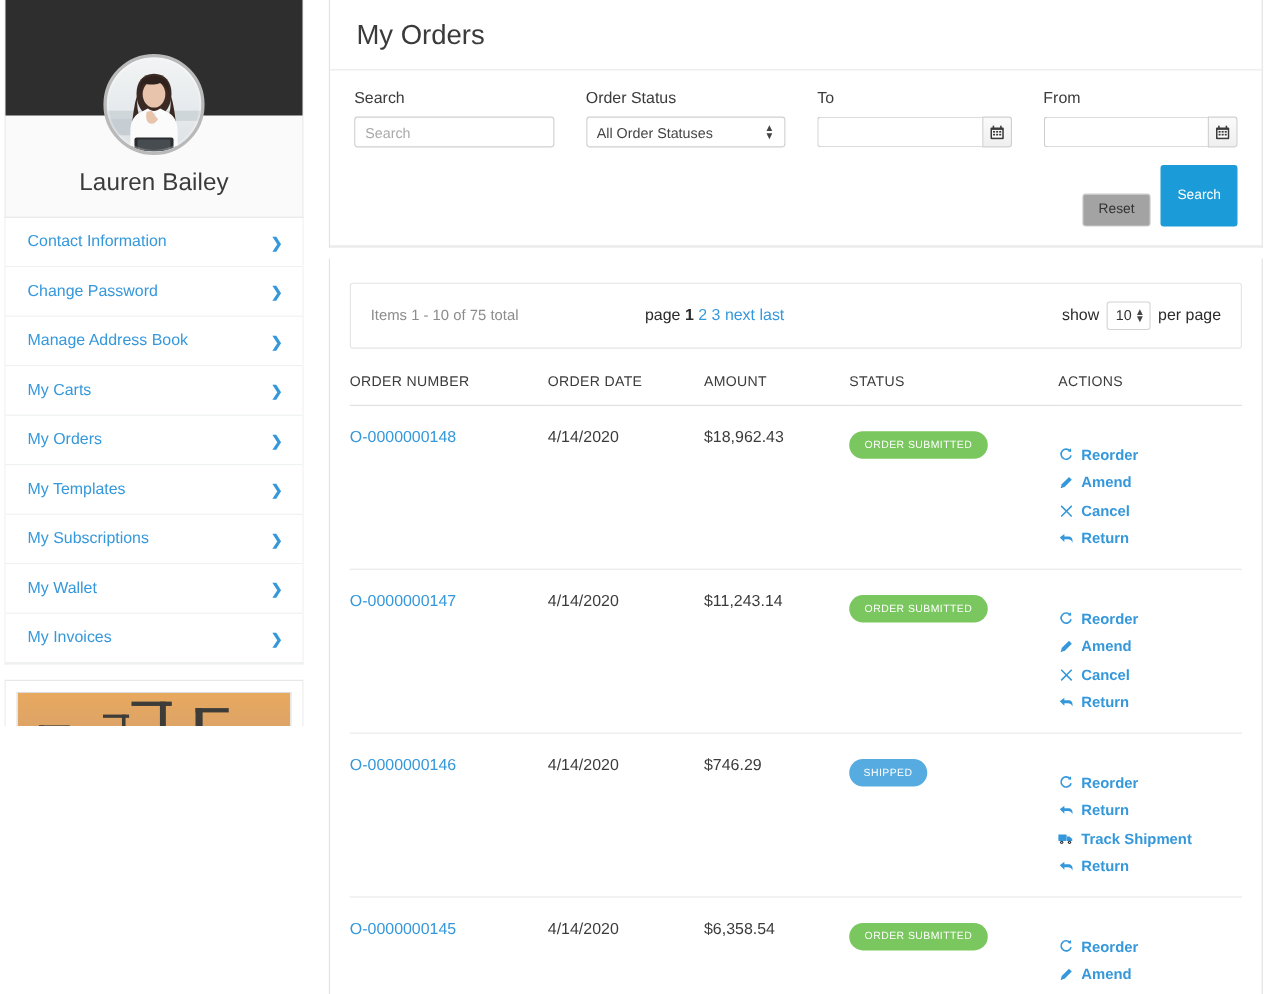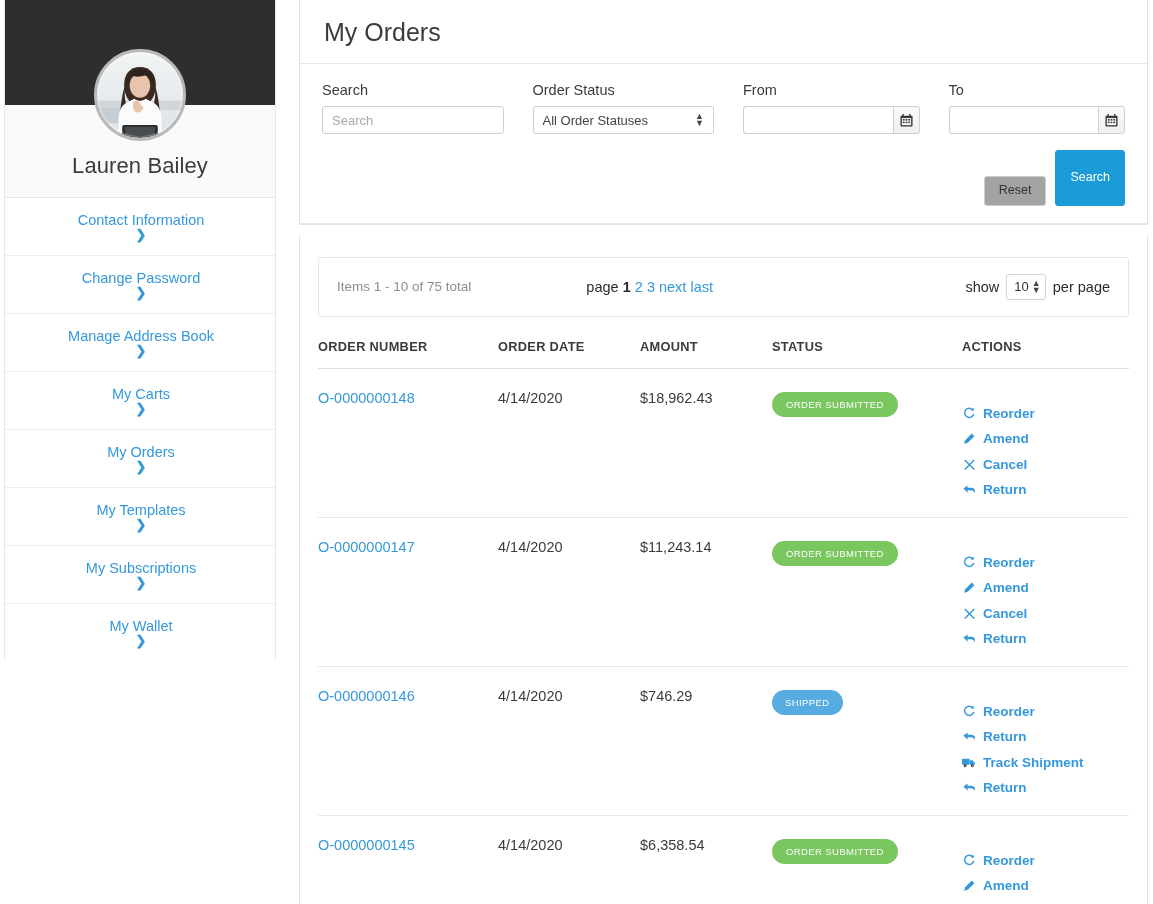--- a/index.html
+++ b/index.html
@@ -72,21 +72,20 @@
     background: #ffffff;
   }
   .nav-item {
     display: flex;
     align-items: center;
     justify-content: space-between;
     padding: 14px 18px 14px 20px;
     border-bottom: 1px solid #eceded;
     cursor: pointer;
     background: #ffffff;
-    flex-direction: column;
   }
   .nav-item:last-child { border-bottom: 1px solid #eceded; }
   .nav-label {
     color: #3598db;
     font-size: 14.5px;
   }
   .chev {
     color: #3598db;
     font-size: 13px;
     font-weight: bold;
@@ -308,21 +307,21 @@
   .perpage-select .select-arrows { right: 4px; }
 
   table.orders {
     width: 100%;
     border-collapse: collapse;
     margin-top: 22px;
   }
   table.orders th {
     text-align: left;
     font-size: 12.8px;
-    font-weight: 700;
+    font-weight: 400;
     color: #3b3b3b;
     text-transform: uppercase;
     letter-spacing: 0.3px;
     padding: 0 0 14px 0;
     border-bottom: 1px solid #dedede;
   }
   table.orders td {
     vertical-align: top;
     padding: 21px 0 20px 0;
     border-bottom: 1px solid #e8e8e8;
@@ -567,20 +566,43 @@
             <span class="field-label">Order Status</span>
             <div class="select-wrap">
               <span>All Order Statuses</span>
               <span class="select-arrows">
                 <span>▲</span>
                   <span>▼</span>
               </span>
             </div>
           </div>
 
+          <div class="field field-to">
+            <span class="field-label">To</span>
+            <div class="date-group">
+              <input class="txt-input" type="text" value="" style="">
+              <span class="date-btn">
+                <svg class="cal-icon" width="13" height="13" viewBox="0 0 14 14">
+                  <rect x="0.5" y="2" width="13" height="11.5" rx="1" fill="#3a3a3a"></rect>
+                  <rect x="2" y="4.4" width="10" height="7.6" fill="#ffffff"></rect>
+                  <rect x="2.6" y="0" width="1.5" height="3.2" fill="#3a3a3a"></rect>
+                  <rect x="9.9" y="0" width="1.5" height="3.2" fill="#3a3a3a"></rect>
+                  <g fill="#3a3a3a">
+                    <rect x="3" y="5.4" width="2" height="1.7"></rect>
+                      <rect x="6" y="5.4" width="2" height="1.7"></rect>
+                      <rect x="9" y="5.4" width="2" height="1.7"></rect>
+                    <rect x="3" y="8.2" width="2" height="1.7"></rect>
+                      <rect x="6" y="8.2" width="2" height="1.7"></rect>
+                      <rect x="9" y="8.2" width="2" height="1.7"></rect>
+                  </g>
+                </svg>
+              </span>
+            </div>
+          </div>
+
           <div class="field field-from">
             <span class="field-label">From</span>
             <div class="date-group">
               <input class="txt-input" type="text" value="" style="">
               <span class="date-btn">
                 <svg class="cal-icon" width="13" height="13" viewBox="0 0 14 14">
                   <rect x="0.5" y="2" width="13" height="11.5" rx="1" fill="#3a3a3a"></rect>
                   <rect x="2" y="4.4" width="10" height="7.6" fill="#ffffff"></rect>
                   <rect x="2.6" y="0" width="1.5" height="3.2" fill="#3a3a3a"></rect>
                   <rect x="9.9" y="0" width="1.5" height="3.2" fill="#3a3a3a"></rect>
@@ -590,43 +612,20 @@
                       <rect x="9" y="5.4" width="2" height="1.7"></rect>
                     <rect x="3" y="8.2" width="2" height="1.7"></rect>
                       <rect x="6" y="8.2" width="2" height="1.7"></rect>
                       <rect x="9" y="8.2" width="2" height="1.7"></rect>
                   </g>
                 </svg>
               </span>
             </div>
           </div>
 
-          <div class="field field-to">
-            <span class="field-label">To</span>
-            <div class="date-group">
-              <input class="txt-input" type="text" value="" style="">
-              <span class="date-btn">
-                <svg class="cal-icon" width="13" height="13" viewBox="0 0 14 14">
-                  <rect x="0.5" y="2" width="13" height="11.5" rx="1" fill="#3a3a3a"></rect>
-                  <rect x="2" y="4.4" width="10" height="7.6" fill="#ffffff"></rect>
-                  <rect x="2.6" y="0" width="1.5" height="3.2" fill="#3a3a3a"></rect>
-                  <rect x="9.9" y="0" width="1.5" height="3.2" fill="#3a3a3a"></rect>
-                  <g fill="#3a3a3a">
-                    <rect x="3" y="5.4" width="2" height="1.7"></rect>
-                      <rect x="6" y="5.4" width="2" height="1.7"></rect>
-                      <rect x="9" y="5.4" width="2" height="1.7"></rect>
-                    <rect x="3" y="8.2" width="2" height="1.7"></rect>
-                      <rect x="6" y="8.2" width="2" height="1.7"></rect>
-                      <rect x="9" y="8.2" width="2" height="1.7"></rect>
-                  </g>
-                </svg>
-              </span>
-            </div>
-          </div>
-
         </div>
 
         <div class="filter-actions">
           <button class="btn btn-reset">Reset</button>
           <button class="btn btn-search">Search</button>
         </div>
       </div>
     </section>
 
     <section class="results-panel">

